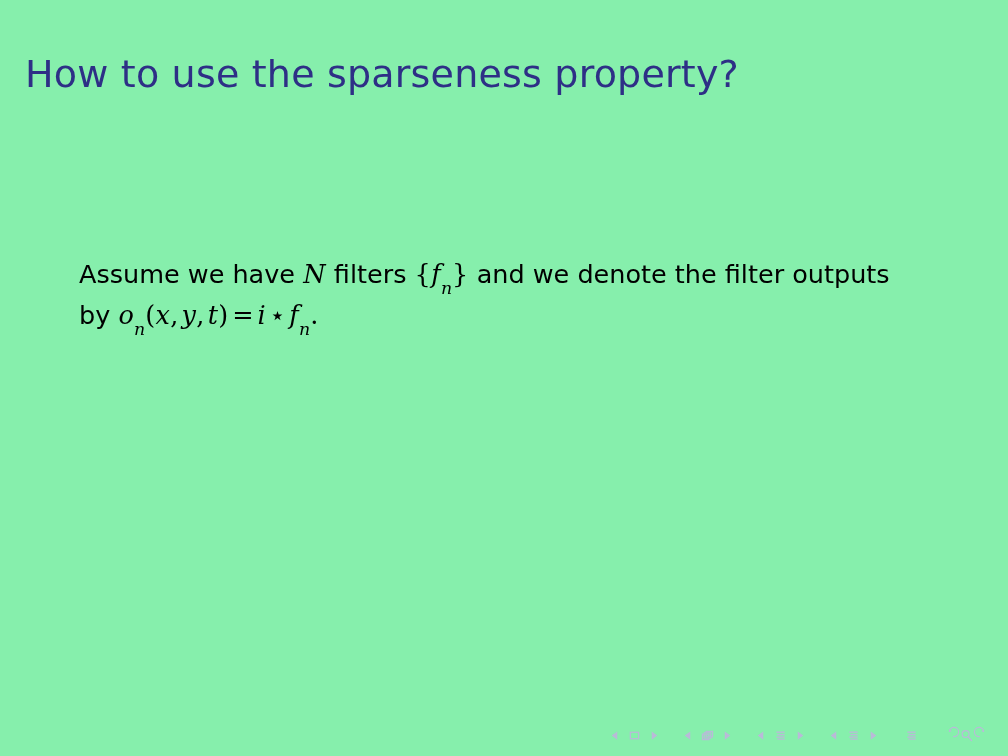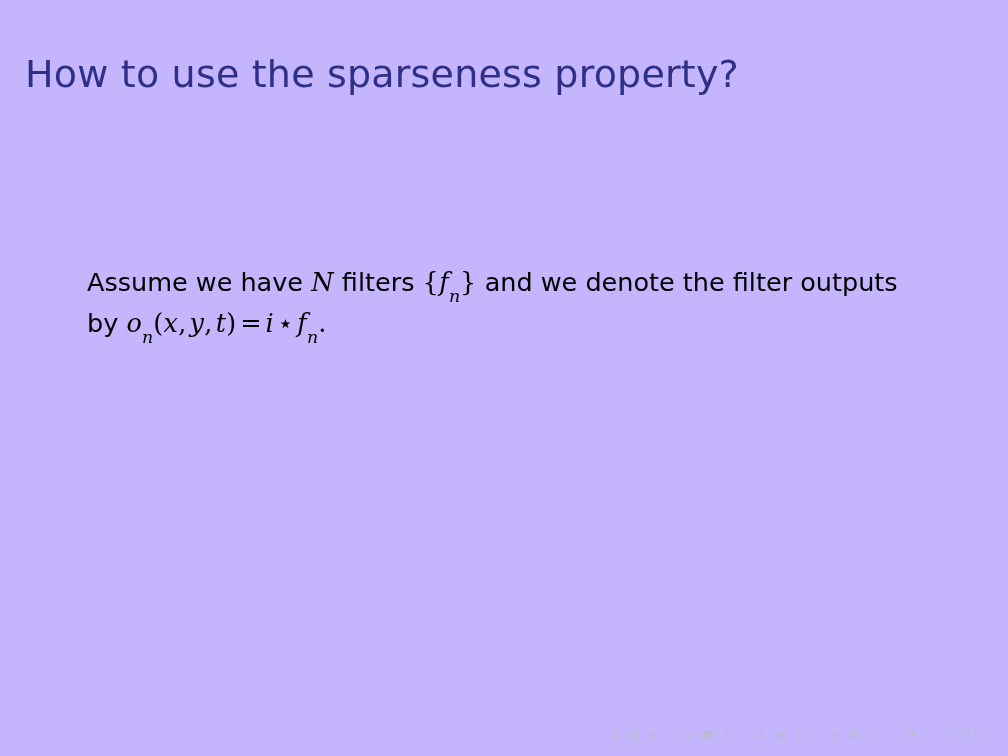--- a/index.html
+++ b/index.html
@@ -12,21 +12,21 @@
     height: 756px;
     position: relative;
     overflow: hidden;
     font-family: "DejaVu Sans", sans-serif;
     -webkit-font-smoothing: antialiased;
   }
 
   #slide {
     position: absolute;
     inset: 0;
-    background: #c4b5fd;
+    background: #86efac;
   }
 
   
   #slide-title {
     position: absolute;
     left: 25px;
     top: 28px;
     width: 940px;
     color: #2e2f86;
     font-family: "DejaVu Sans", sans-serif;
@@ -44,21 +44,21 @@
     top: 254px;
     width: 838px;
     color: #000000;
     font-family: "DejaVu Sans", sans-serif;
     font-size: 25.5px;
     line-height: 41px;
     font-weight: 400;
     text-align: left;
   }
   .para {
-    margin: 8px;
+    margin: 0;
   }
   .para + .para {
     margin-top: 118px;
   }
 
   
   .math {
     font-family: "DejaVu Serif", serif;
     font-style: italic;
     font-size: 25.5px;

